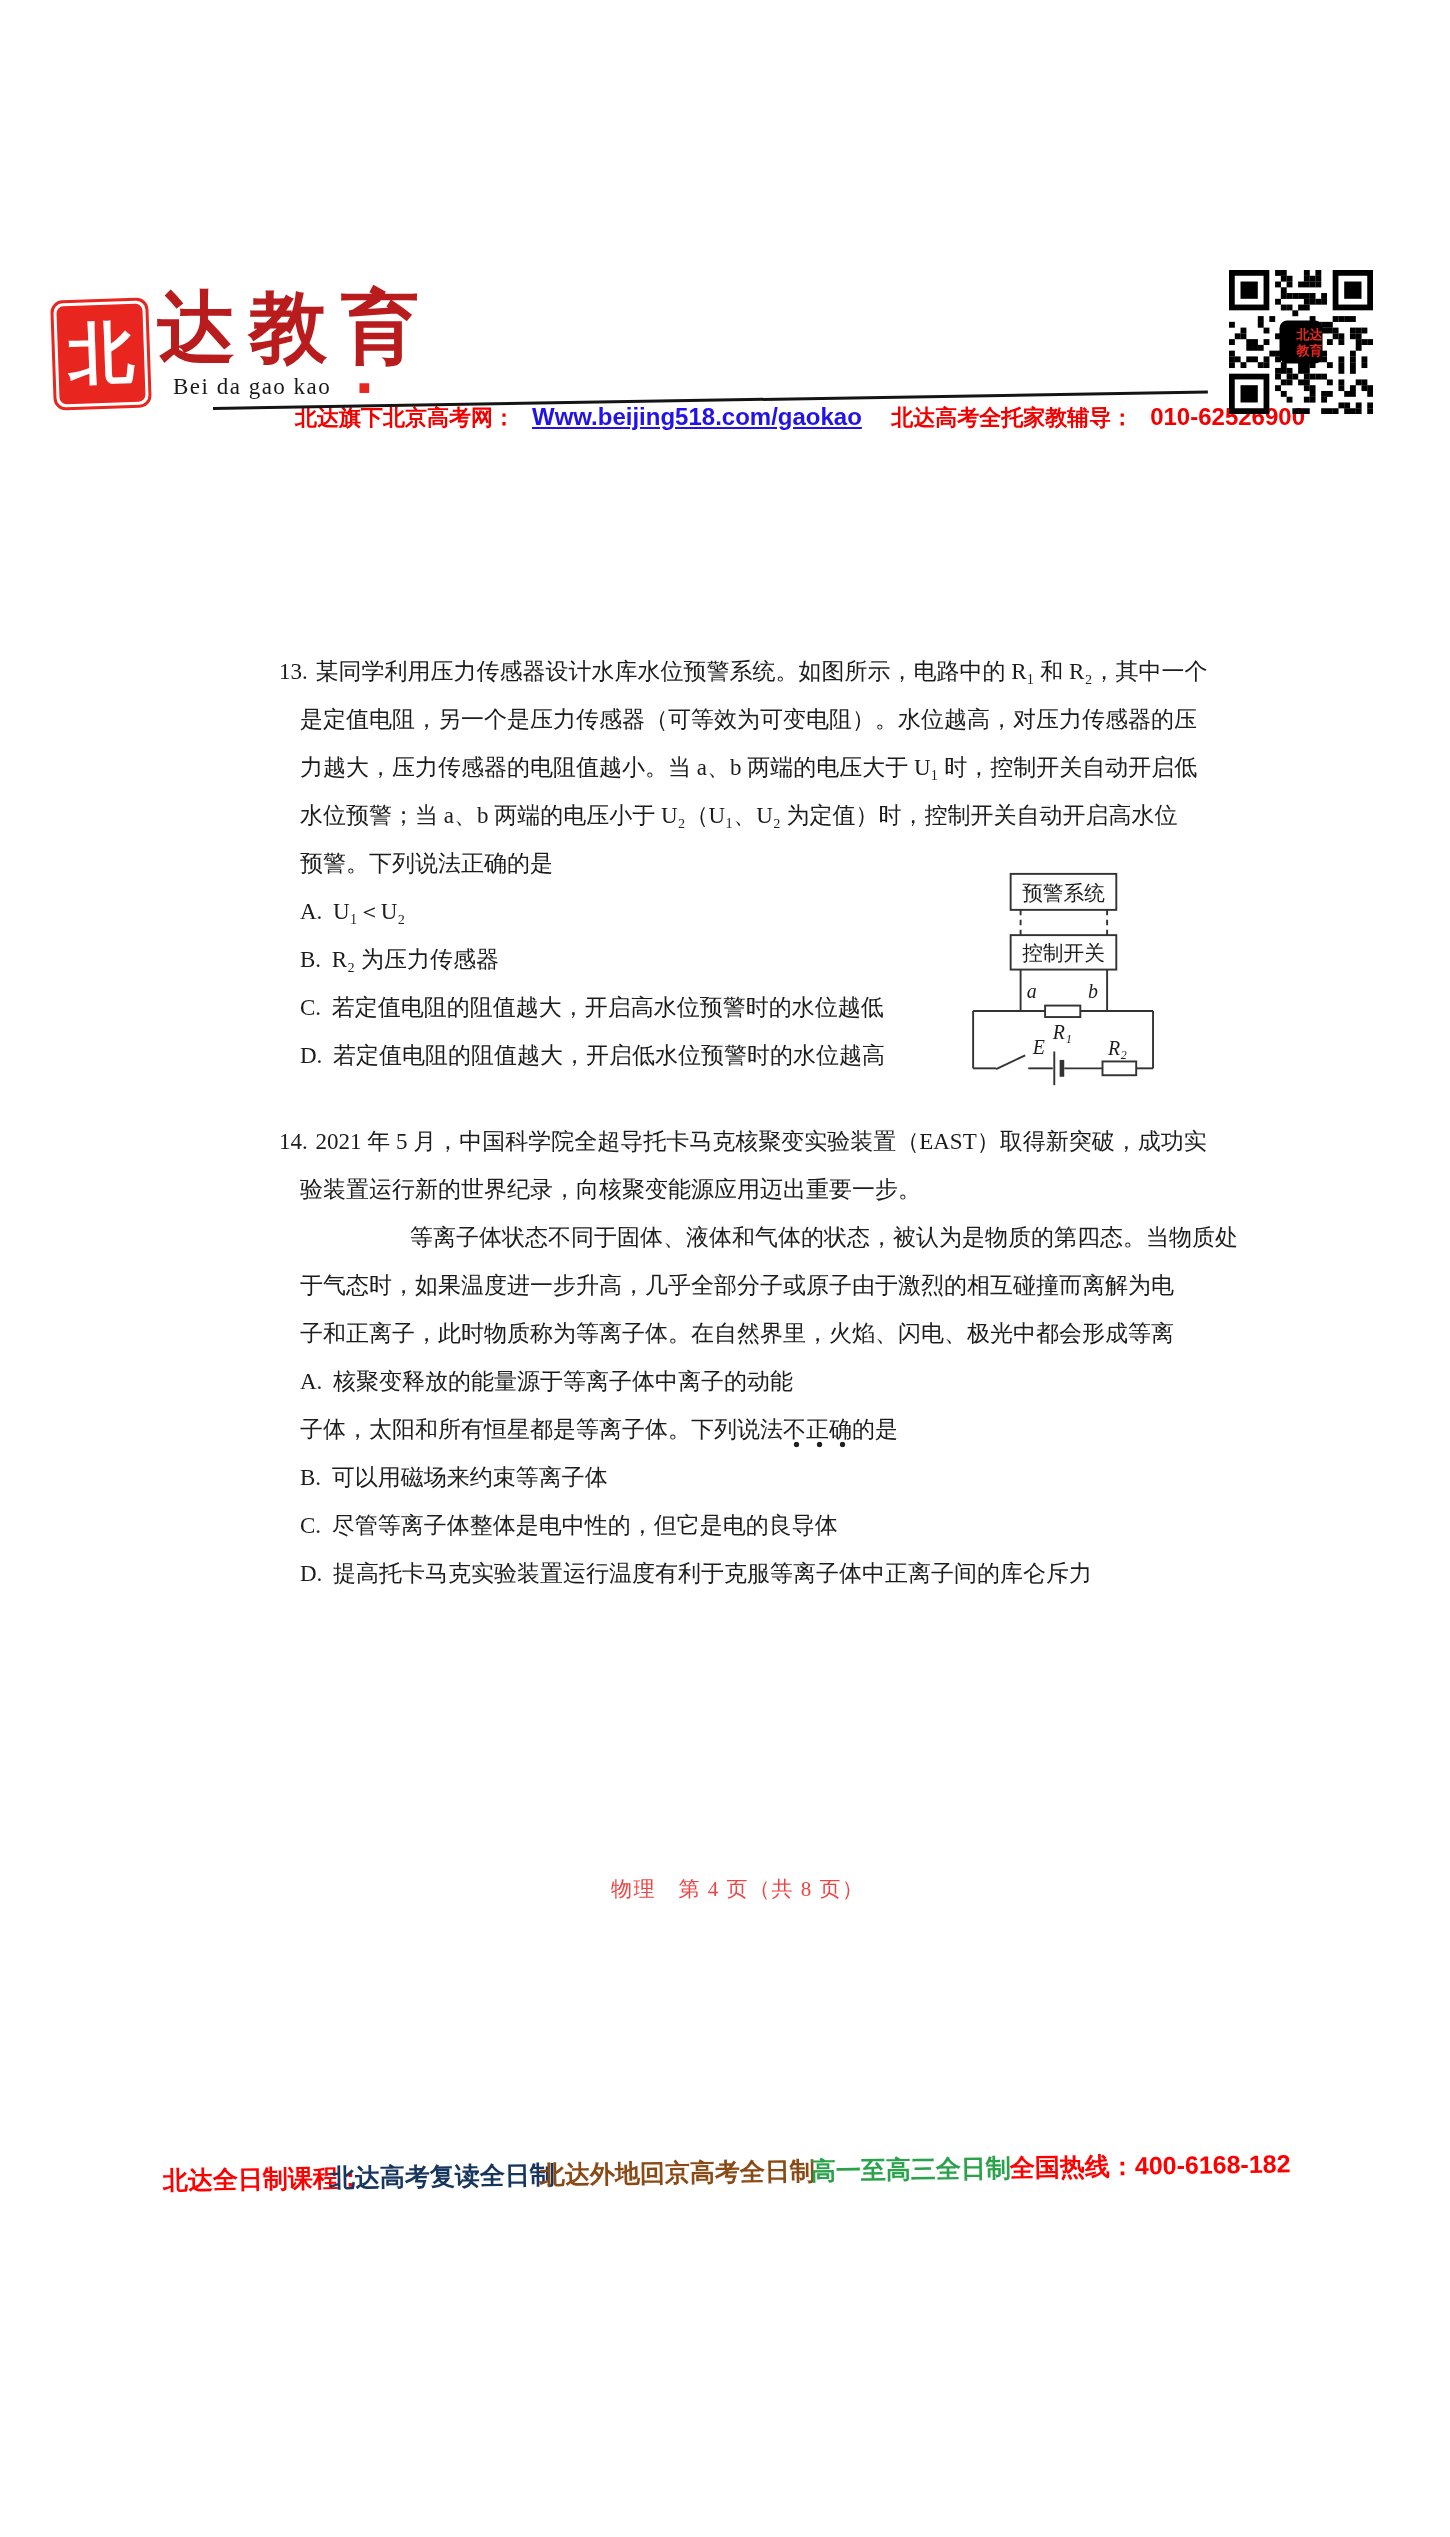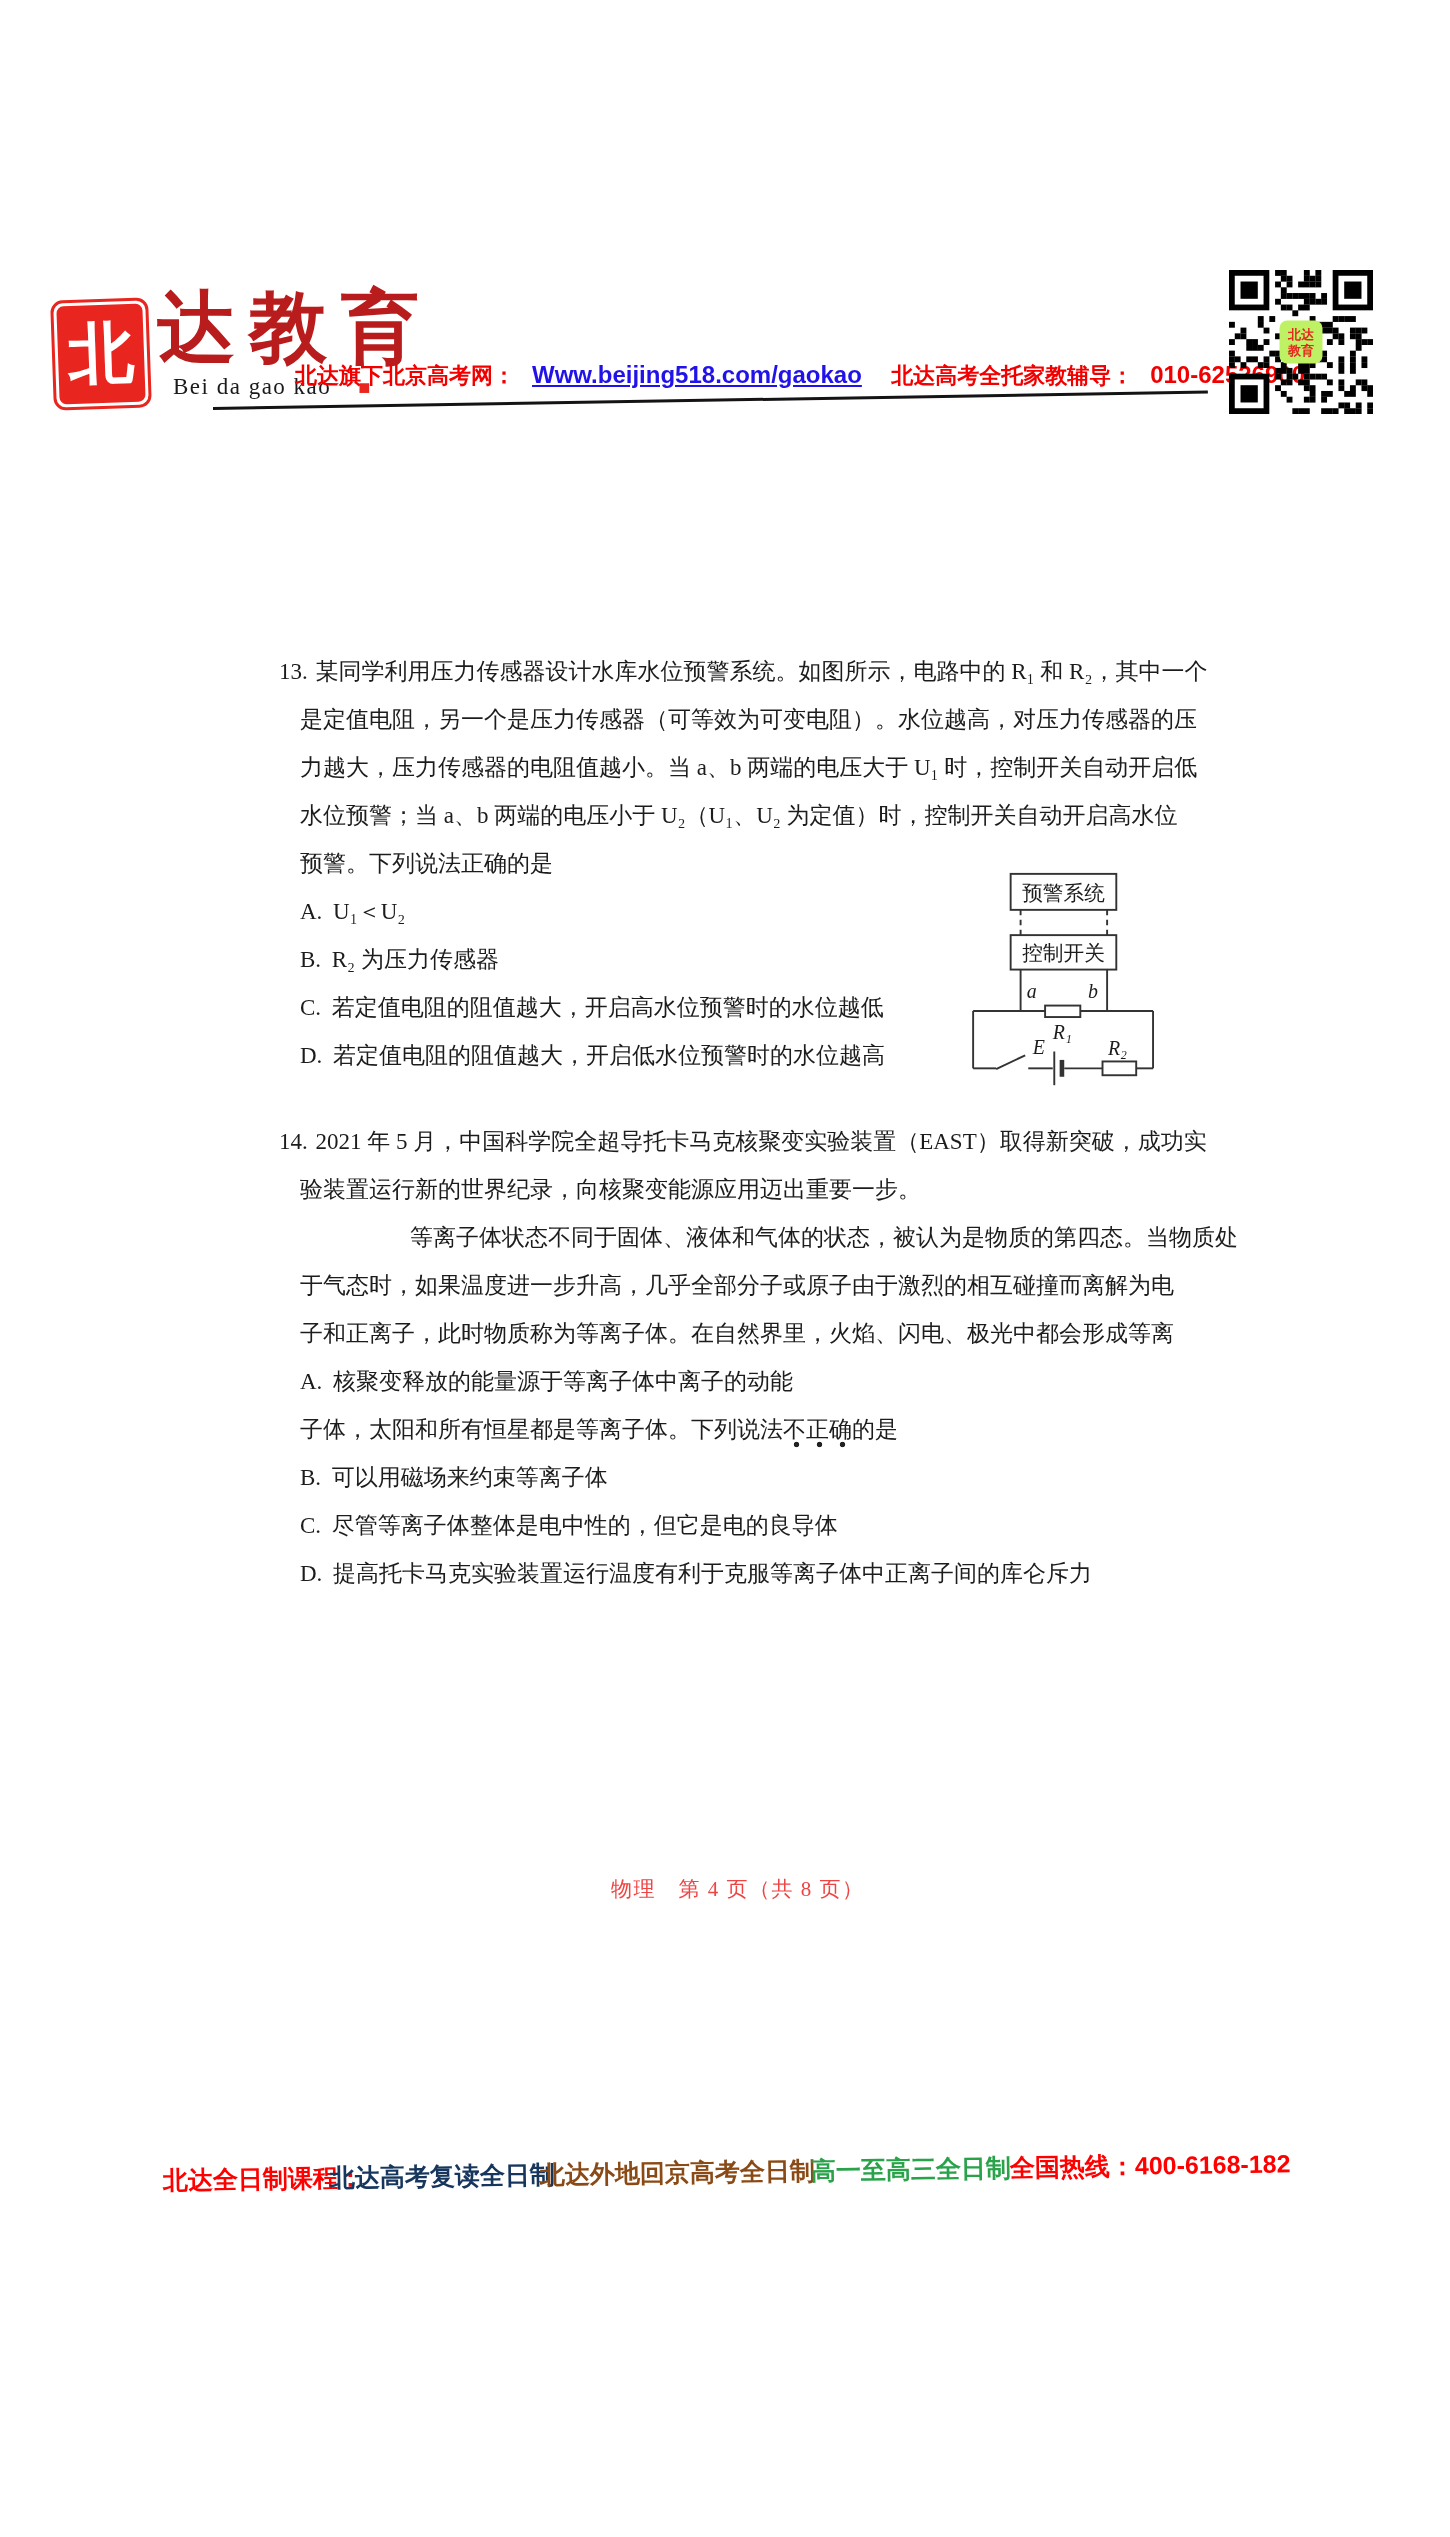--- a/index.html
+++ b/index.html
@@ -13,28 +13,28 @@
         align-items:center;justify-content:center;color:#fff;font-size:66px;font-weight:bold;}
   .brand{position:absolute;left:157px;top:285px;font-size:78px;line-height:1.1;font-weight:bold;
         color:#b91c1c;letter-spacing:14px;white-space:nowrap;}
   .pinyin-row{position:absolute;left:173px;top:374px;display:flex;align-items:center;gap:27px;}
   .pinyin{font-size:23px;color:#1a1a1a;letter-spacing:1.5px;}
   .brand-bullet{color:#e8251f;font-size:20px;line-height:1;}
   .tagline{position:absolute;left:295px;top:361px;display:flex;align-items:baseline;gap:17px;
         font-family:"Liberation Sans","DejaVu Sans",sans-serif;white-space:nowrap;text-align:center;}
   .t-red1,.t-red2{font-size:22px;font-weight:bold;color:#f20000;}
   .t-red2{margin-left:12.3px;}
-  .t-link{font-size:24px;color:#2012e8;text-decoration:underline;font-weight:bold;}
+  .t-link{font-size:24px;color:#2012e8;text-decoration:underline;font-weight:bold;margin-top:42px;}
   .t-phone{font-size:24px;font-weight:bold;color:#f20000;}
   .header-rule{position:absolute;left:213px;top:407px;width:995px;height:3.1px;background:#141414;
         transform:rotate(-0.95deg);transform-origin:left center;}
   .qr{position:absolute;left:1229px;top:270px;width:144px;height:144px;}
   .qr svg{width:100%;height:100%;display:block;}
   .qr-label{position:absolute;left:50%;top:50%;width:43px;height:43px;transform:translate(-50%,-50%);
-        background:#bef264;border-radius:7.7px;display:flex;flex-direction:column;align-items:center;
+        background:#000000;border-radius:7.7px;display:flex;flex-direction:column;align-items:flex-end;
         justify-content:center;color:#e8251f;font-weight:bold;font-size:13px;line-height:15.3px;
         font-family:"Liberation Serif",serif;}
 
   
   .qblock{position:absolute;left:279px;width:898px;font-size:23px;}
   .line{line-height:48px;white-space:nowrap;}
   .first .qnum{margin-right:7.7px;}
   .cont{padding-left:21px;}
   .indent1{text-indent:110px;}
   .opt{padding-left:21px;}

